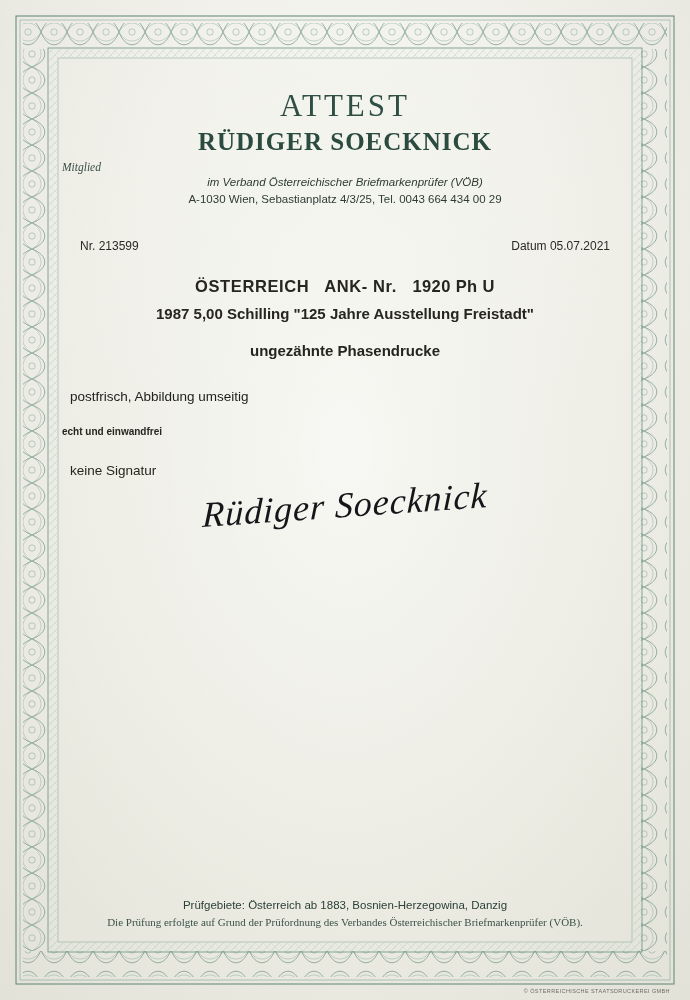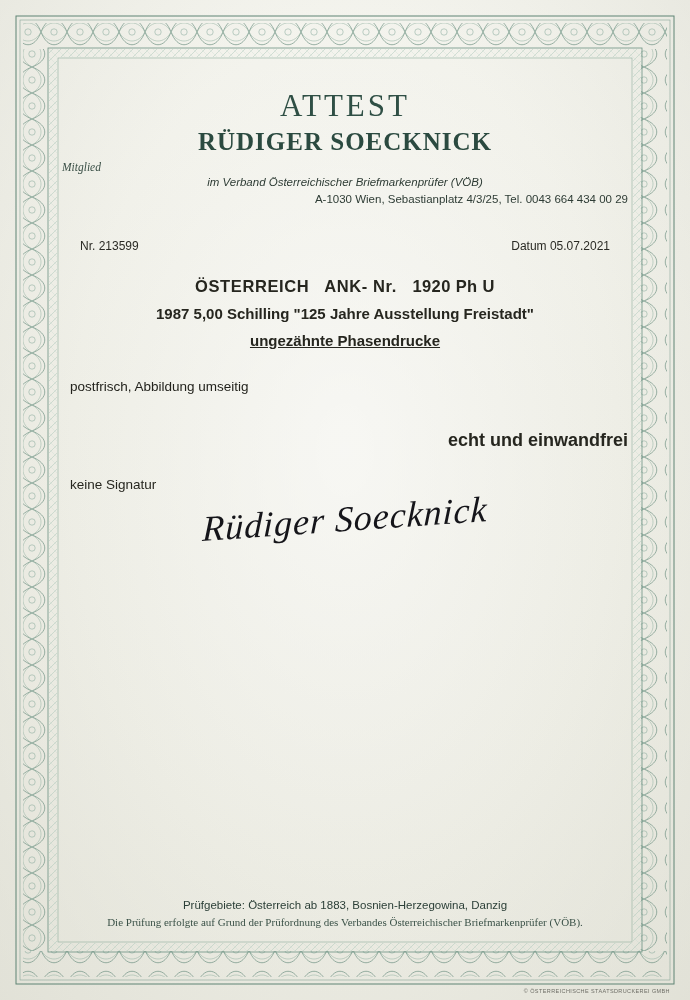--- a/index.html
+++ b/index.html
@@ -77,21 +77,21 @@
   }
   .verband-line {
     text-align: center;
     font-family: "Liberation Sans", sans-serif;
     font-size: 11.5px;
     font-style: italic;
     color: #2e3c35;
     margin-top: 3px;
   }
   .address-line {
-    text-align: right;
+    text-align: center;
     font-family: "Liberation Sans", sans-serif;
     font-size: 11.5px;
     color: #2e3c35;
     margin-top: 5px;
   }
 
   .meta-row {
     display: flex;
     justify-content: space-between;
     margin-top: 34px;
@@ -113,35 +113,34 @@
     letter-spacing: 0.4px;
   }
   .item-line2 {
     font-size: 15px;
     font-weight: bold;
     margin-top: 9px;
   }
   .item-line3 {
     font-size: 15px;
     font-weight: bold;
-    margin-top: 10px;
-    text-decoration: underline;
+    margin-top: 20px;
   }
 
   .body-text {
     margin-top: 30px;
     font-size: 13.5px;
     padding-left: 8px;
     color: #23231d;
   }
   .verdict {
-    text-align: right;
-    font-size: 18px;
-    font-weight: bold;
-    margin-top: 36px;
+    text-align: left;
+    font-size: 10px;
+    font-weight: bold;
+    margin-top: 22px;
   }
   .note {
     margin-top: 30px;
     font-size: 13.5px;
     padding-left: 8px;
     line-height: 1.85;
     color: #23231d;
   }
   .signature-label {
     margin-top: 26px;

